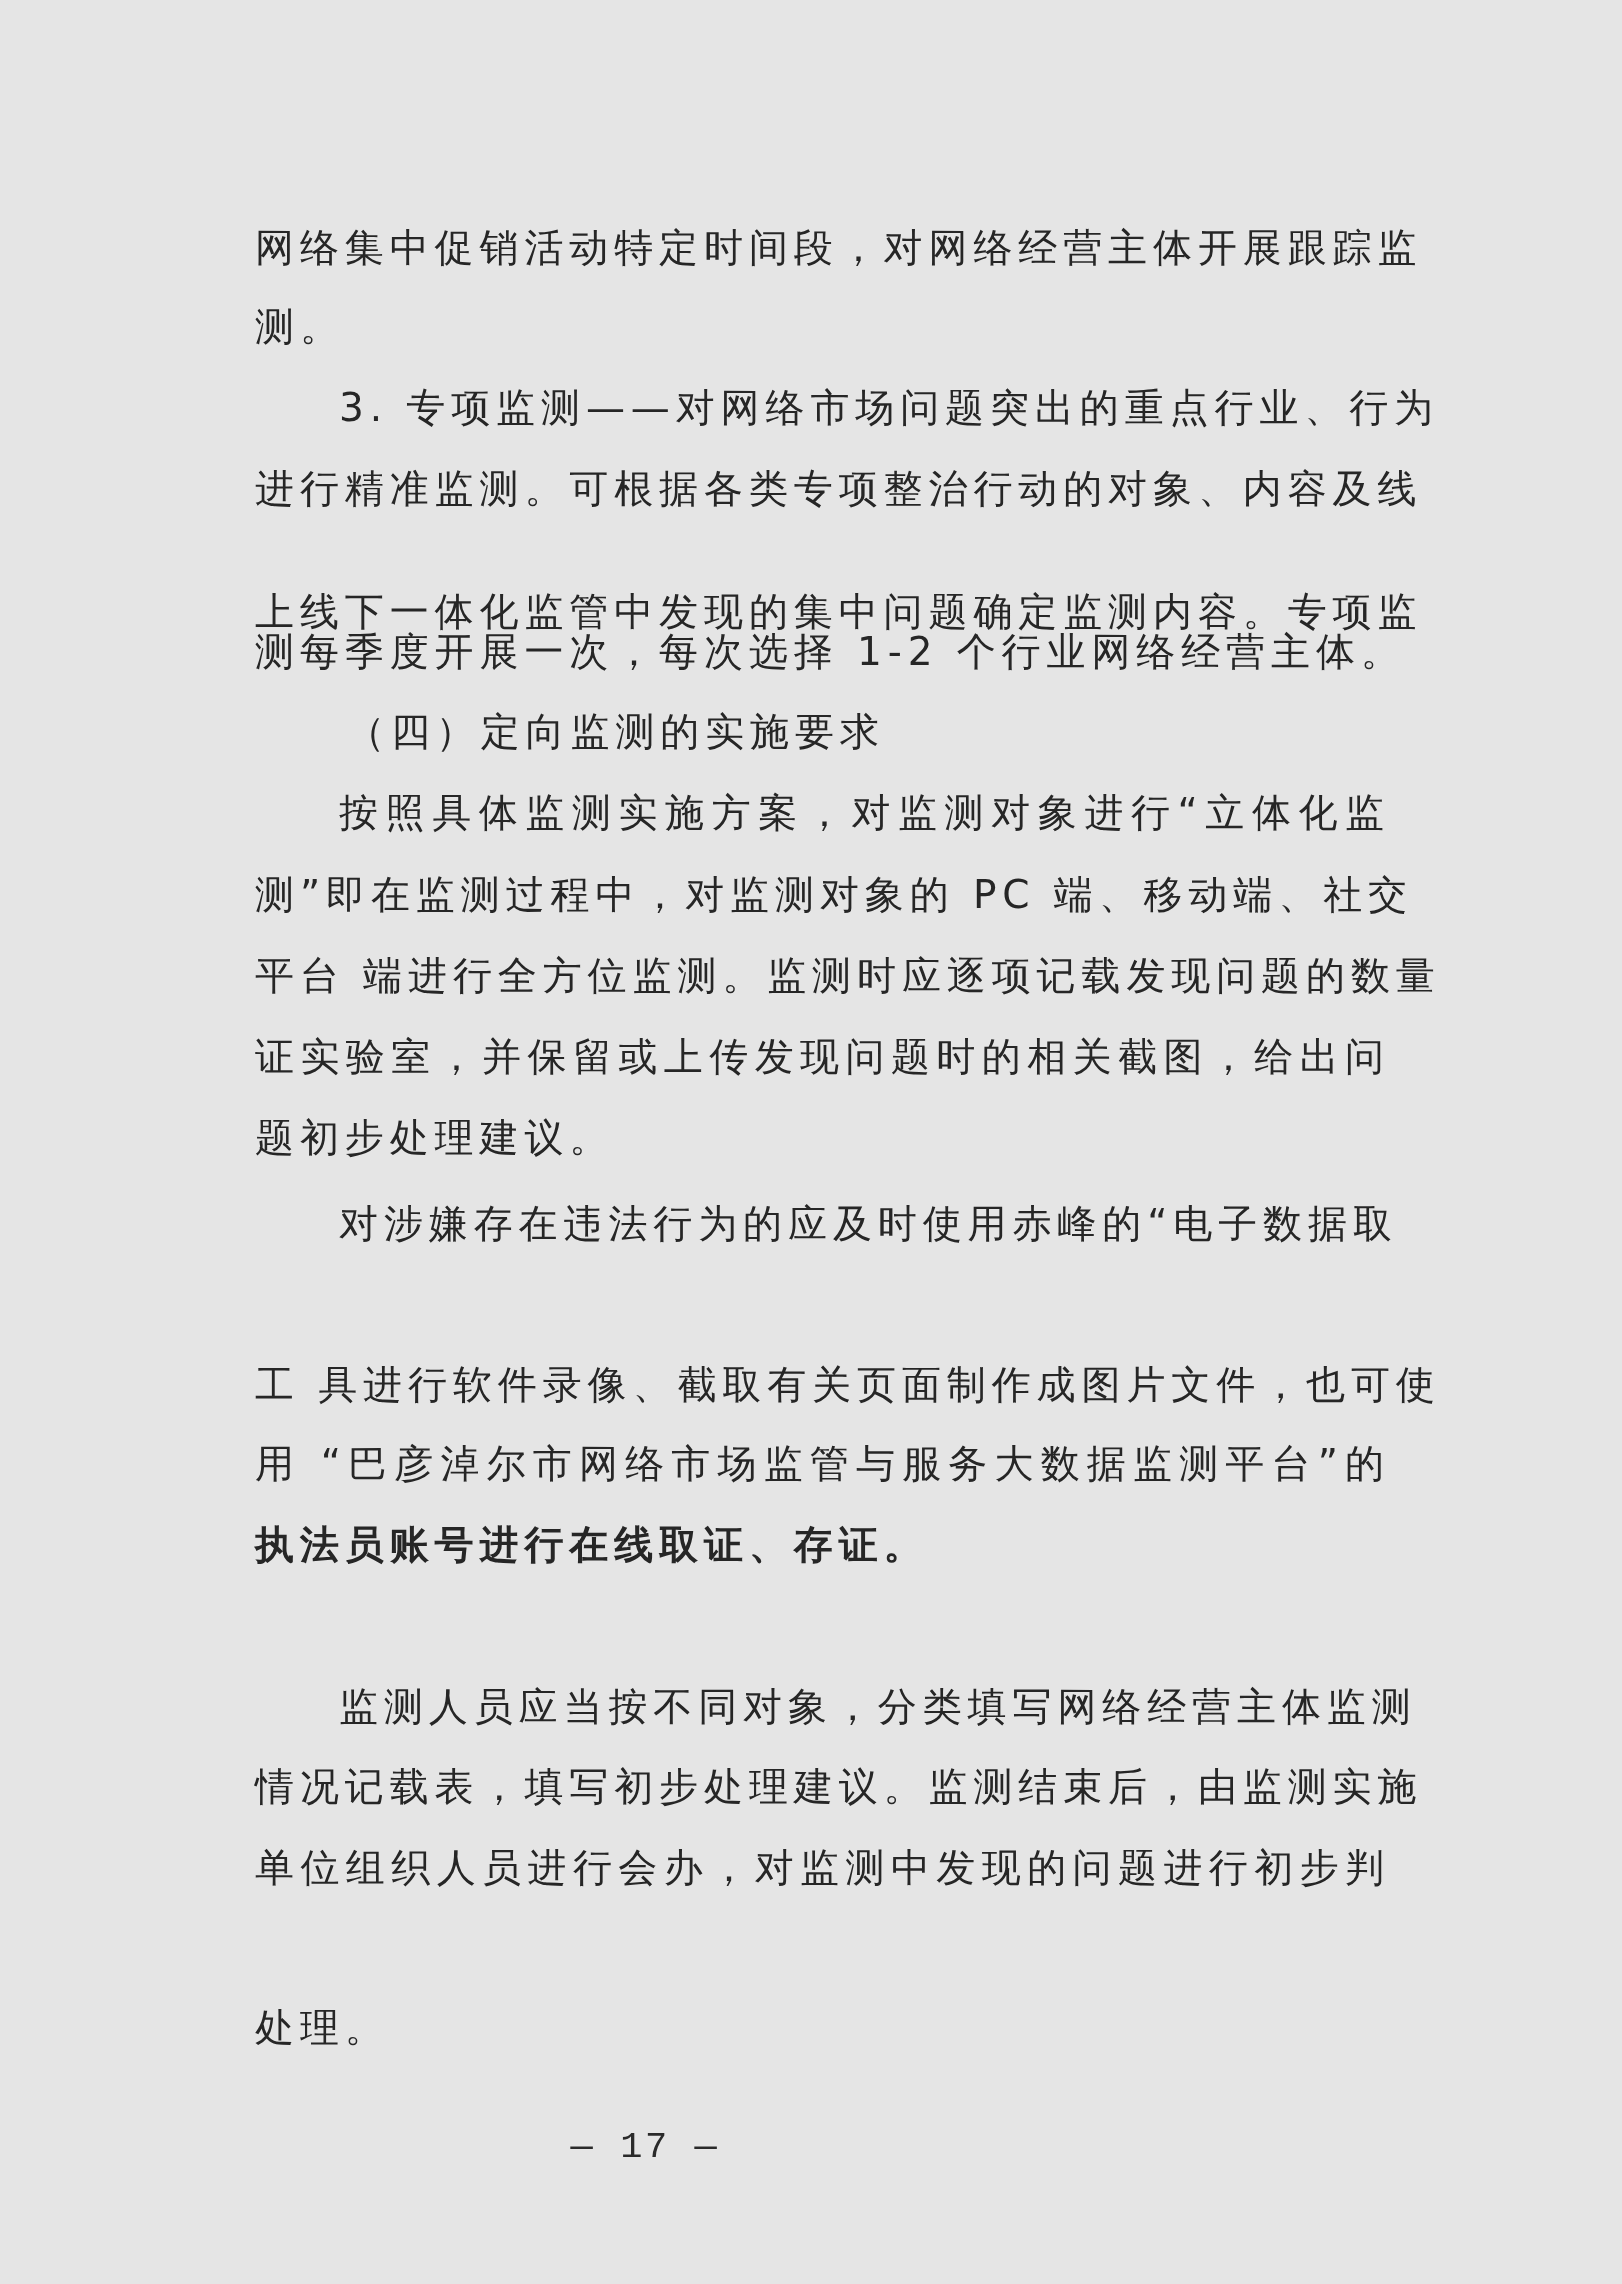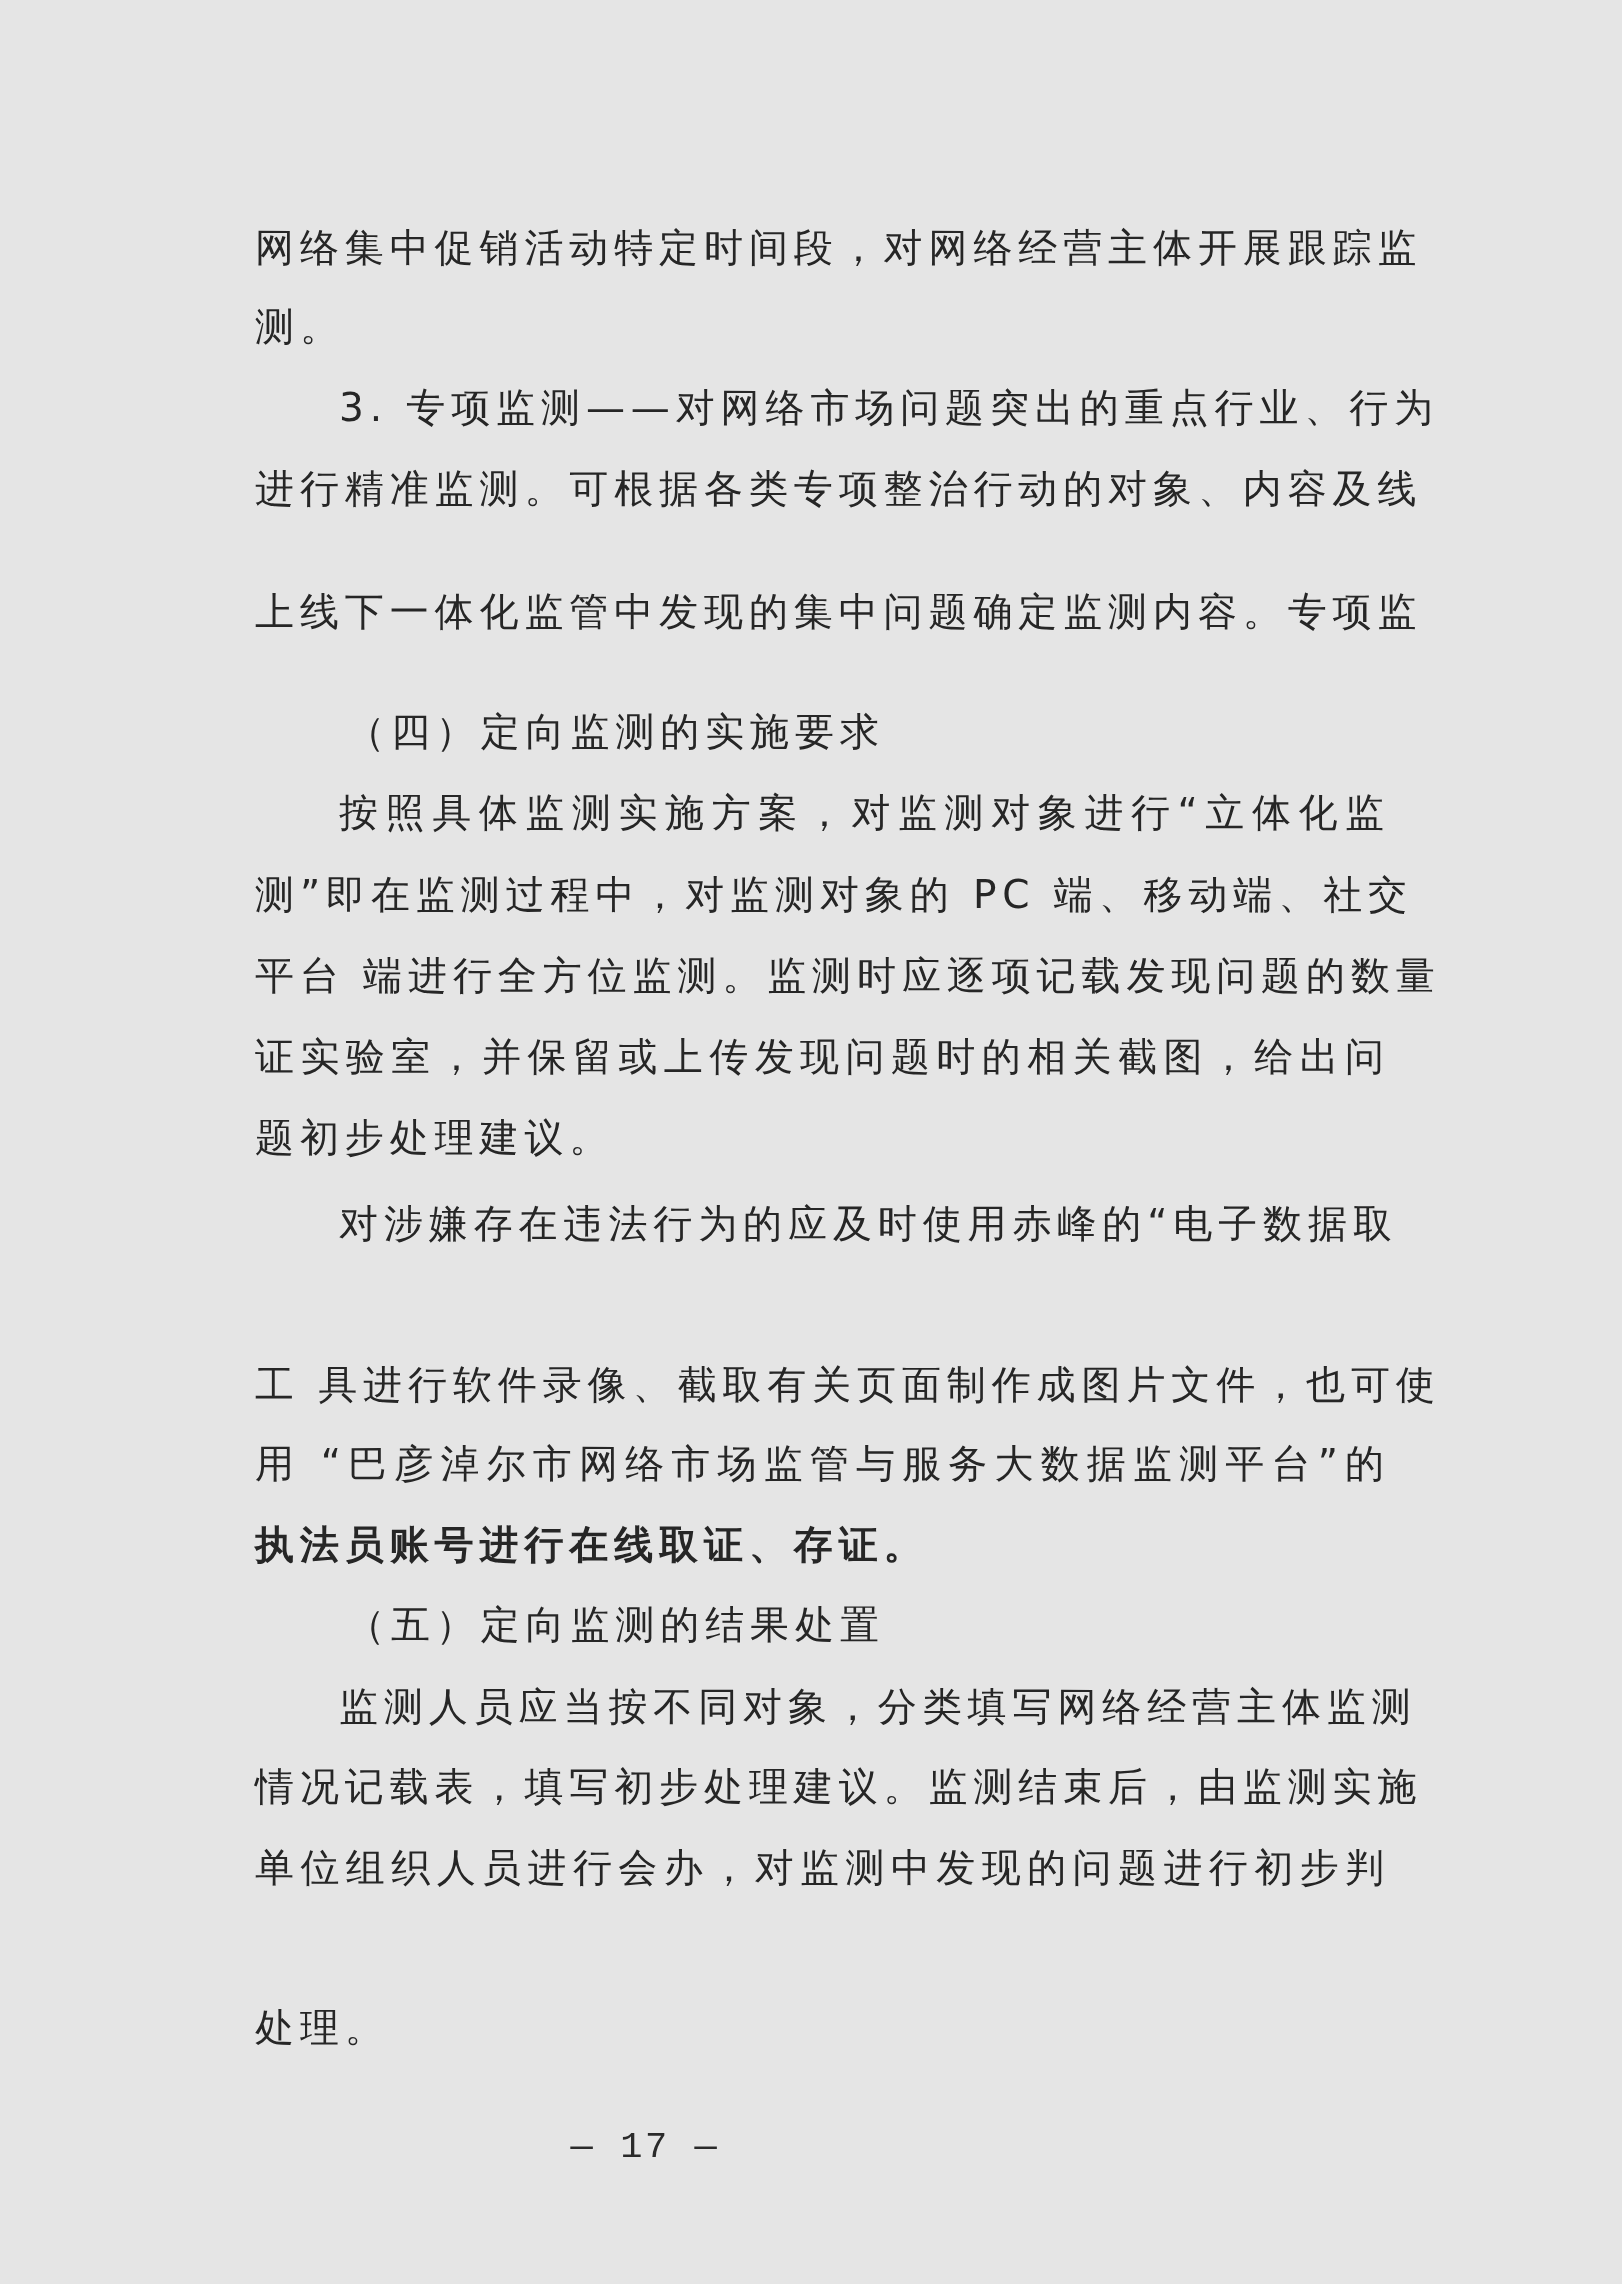--- a/index.html
+++ b/index.html
@@ -55,35 +55,35 @@
 <body>
 
 <div class="page">
 
   <div class="line justify" style="top:222px;">网络集中促销活动特定时间段，对网络经营主体开展跟踪监</div>
   <div class="line" style="top:301px;">测。</div>
 
   <div class="line justify indent" style="top:382px;">3. 专项监测——对网络市场问题突出的重点行业、行为</div>
   <div class="line justify" style="top:463px;">进行精准监测。可根据各类专项整治行动的对象、内容及线</div>
   <div class="line justify" style="top:568px;margin-top:18px;">上线下一体化监管中发现的集中问题确定监测内容。专项监</div>
+  <div class="line" style="top:626px;">测每季度开展一次，每次选择 1-2 个行业网络经营主体。</div>
 
   <div class="line heading" style="top:706px;">（四）定向监测的实施要求</div>
 
   <div class="line justify indent" style="top:787px;">按照具体监测实施方案，对监测对象进行“立体化监</div>
   <div class="line justify" style="top:869px;">测”即在监测过程中，对监测对象的 PC 端、移动端、社交</div>
   <div class="line justify" style="top:950px;">平台 端进行全方位监测。监测时应逐项记载发现问题的数量</div>
   <div class="line justify" style="top:1031px;">证实验室，并保留或上传发现问题时的相关截图，给出问</div>
   <div class="line" style="top:1112px;">题初步处理建议。</div>
 
   <div class="line justify indent" style="top:1198px;">对涉嫌存在违法行为的应及时使用赤峰的“电子数据取</div>
   <div class="line justify" style="top:1359px;">工 具进行软件录像、截取有关页面制作成图片文件，也可使</div>
   <div class="line justify" style="top:1438px;">用 “巴彦淖尔市网络市场监管与服务大数据监测平台”的</div>
   <div class="line" style="top:1519px;font-weight:bold;">执法员账号进行在线取证、存证。</div>
 
-  <div class="line heading" style="top:1599px;">（五）定向监测的结果处置</div>
 
   <div class="line justify indent" style="top:1681px;">监测人员应当按不同对象，分类填写网络经营主体监测</div>
   <div class="line justify" style="top:1761px;">情况记载表，填写初步处理建议。监测结束后，由监测实施</div>
   <div class="line justify" style="top:1842px;">单位组织人员进行会办，对监测中发现的问题进行初步判</div>
   <div class="line" style="top:2002px;">处理。</div>
 
   <div class="page-number">— 17 —</div>
 
 </div>
 

